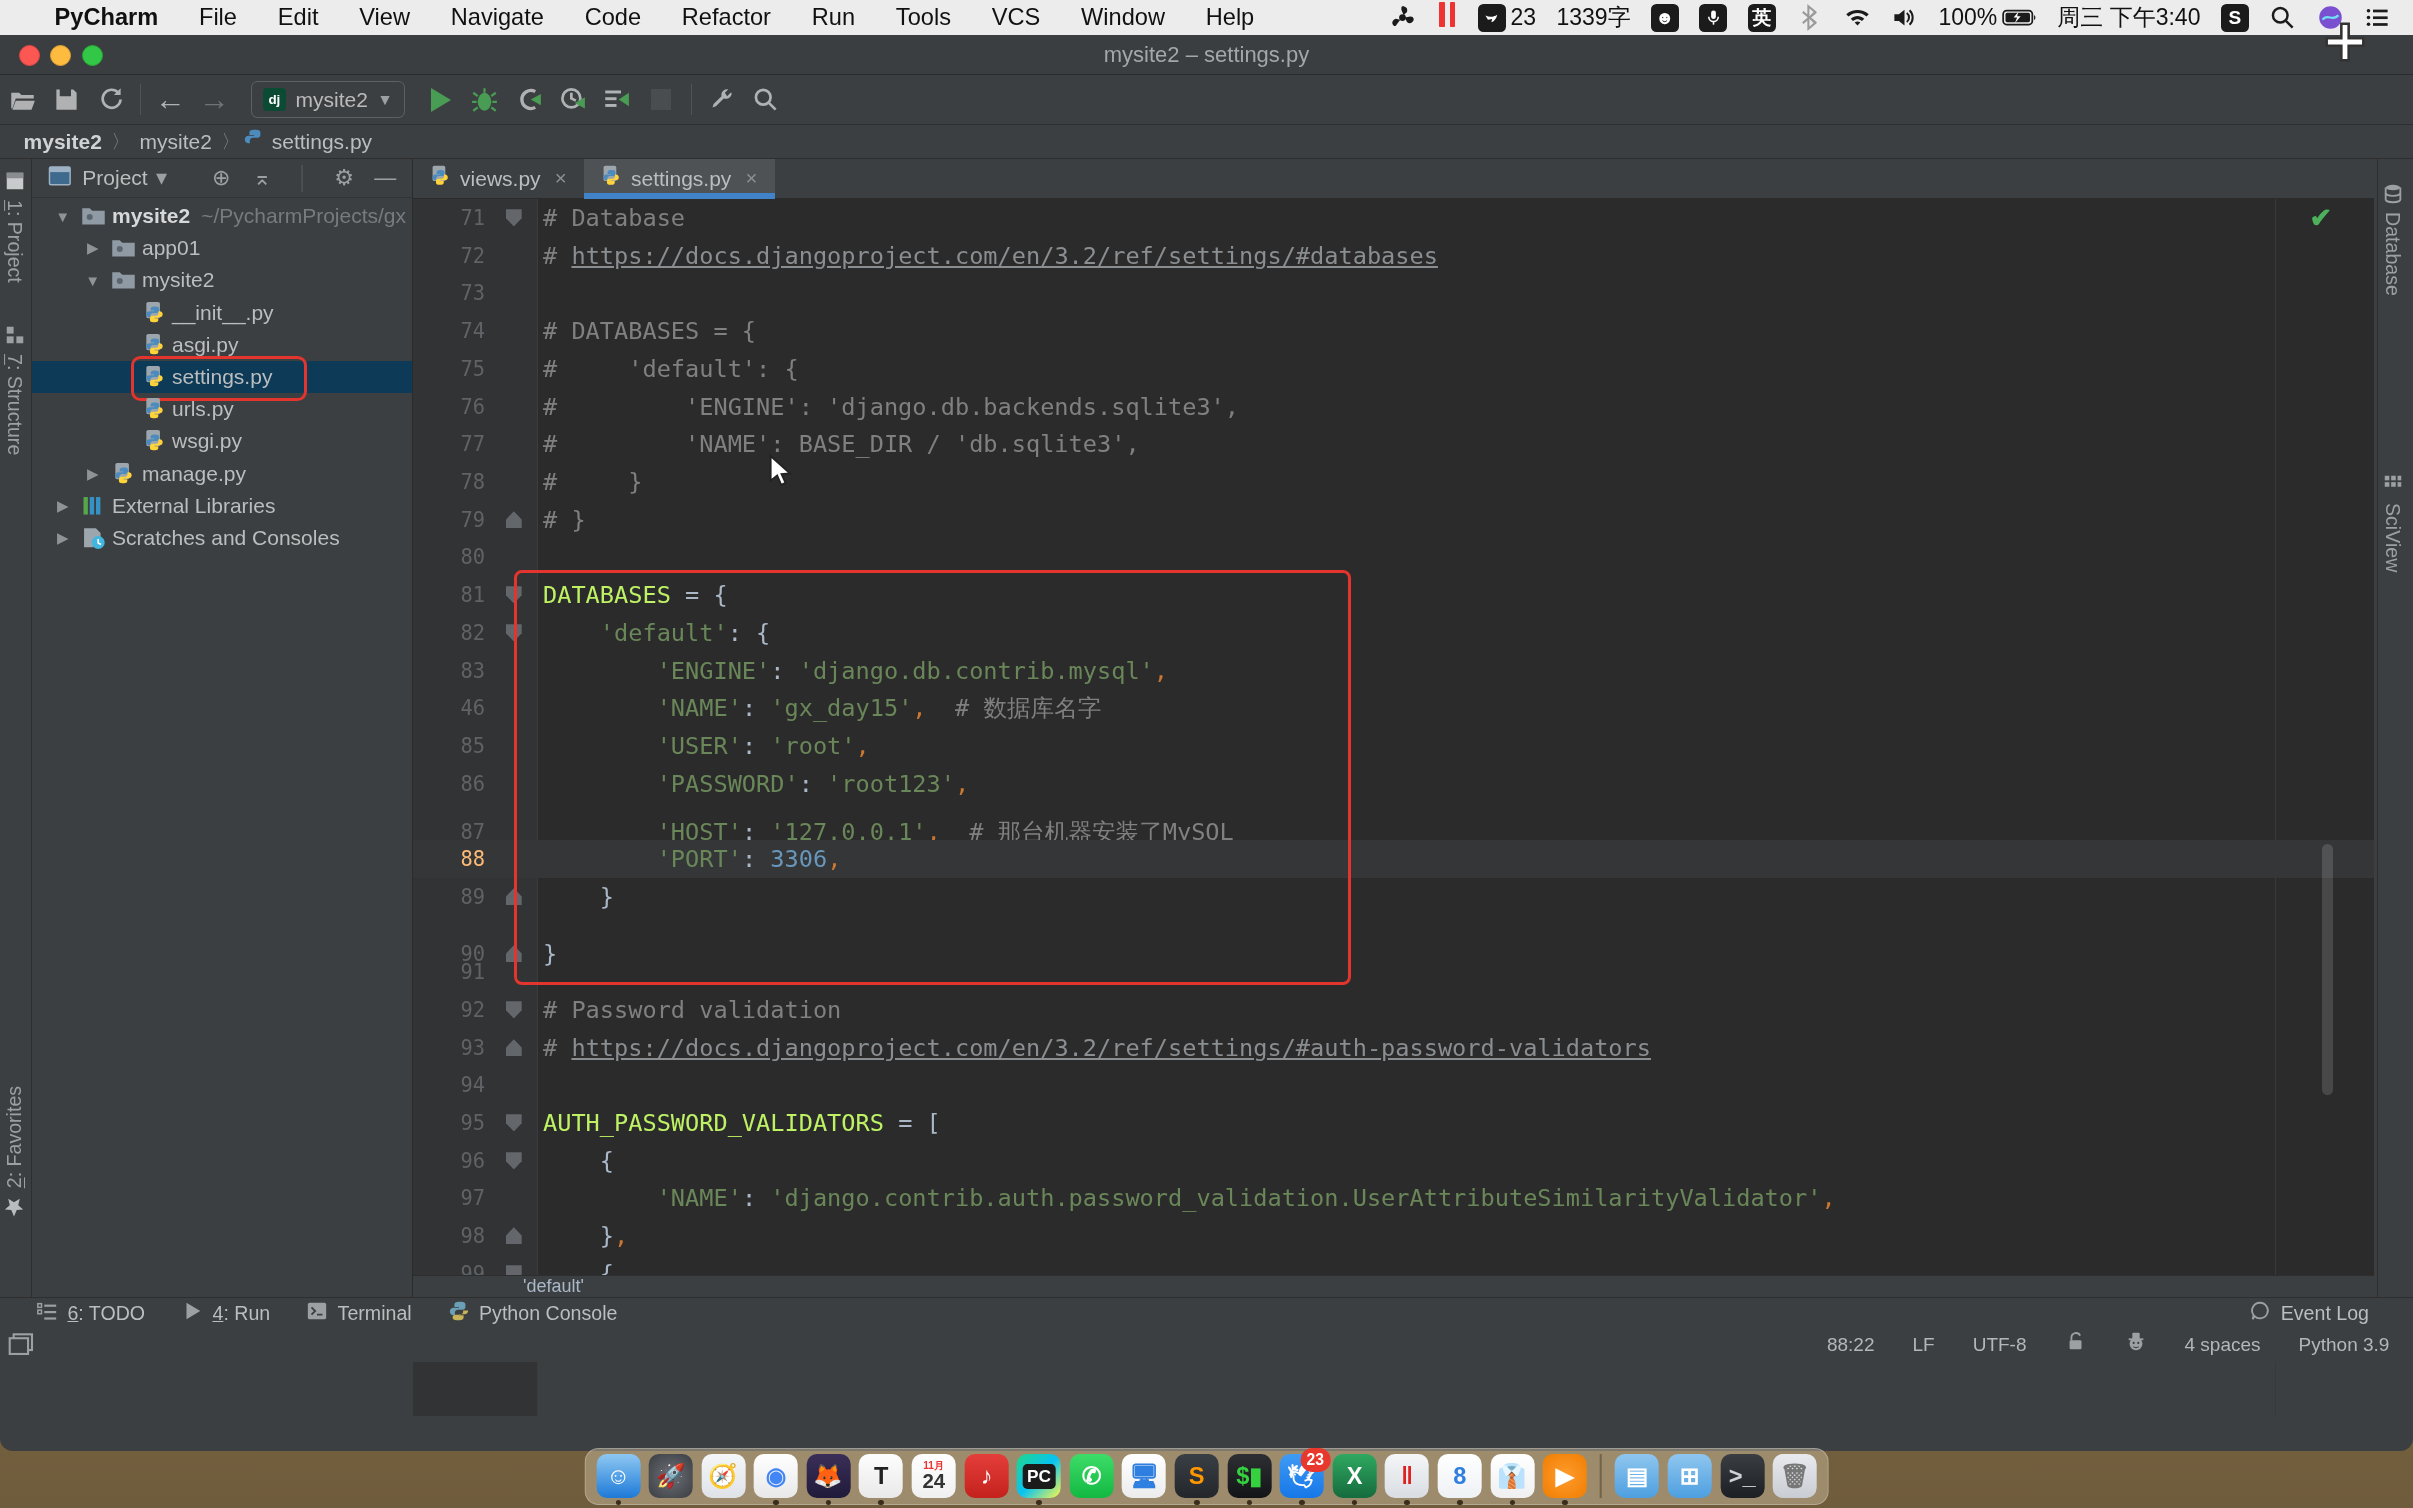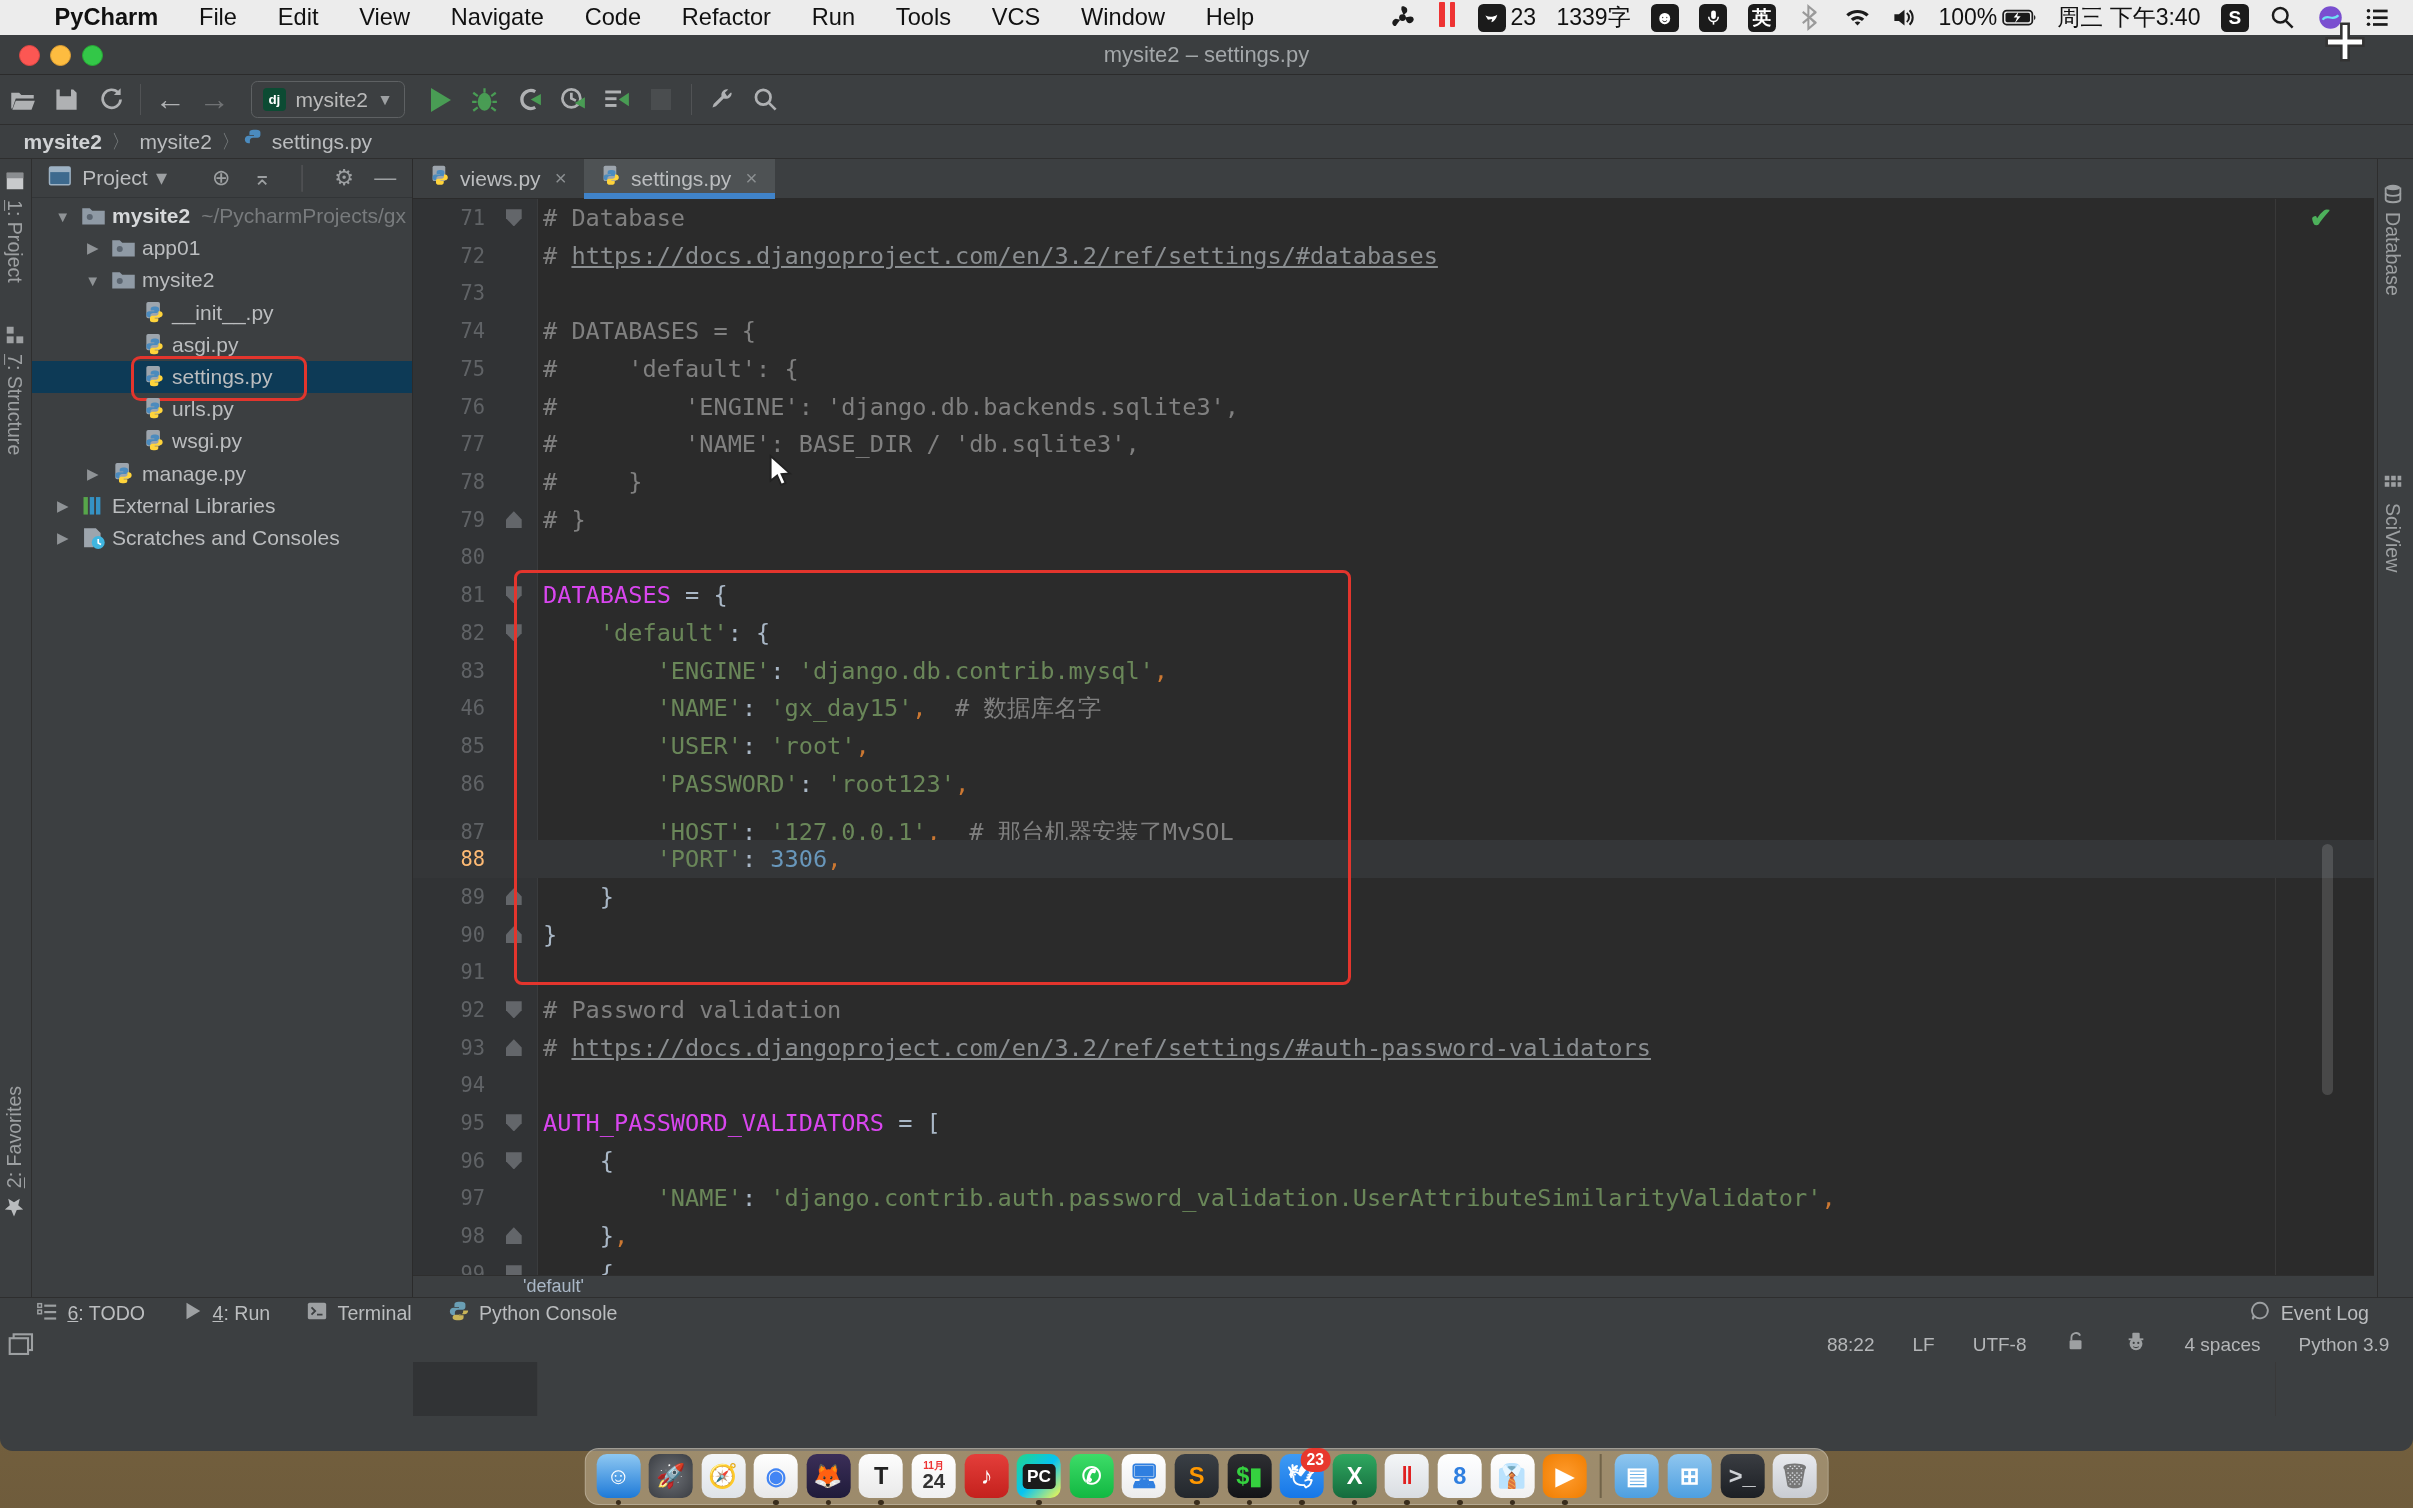--- a/index.html
+++ b/index.html
@@ -88,21 +88,21 @@
   .cline.hl{background:#343638;}
   .cline .ln{position:absolute;left:0;width:72px;text-align:right;color:#606366;
              font:20.4px/38px "DejaVu Sans Mono",monospace;}
   .cline.hl .ln{color:#fdba74;}
   .cline .fold{position:absolute;left:93px;top:10.2px;width:15.7px;height:17.3px;background:#63666a;}
   .fold.start{clip-path:polygon(0 0,100% 0,100% 52%,50% 100%,0 52%);}
   .fold.end{clip-path:polygon(50% 0,100% 48%,100% 100%,0 100%,0 48%);}
   .cline pre{position:absolute;left:130px;top:0;margin:0;font:23.6px/38px "DejaVu Sans Mono",monospace;white-space:pre;}
   .tk-com{color:#808080;} .tk-link{color:#8a8e91;text-decoration:underline;}
   .tk-str{color:#6a8759;} .tk-punc{color:#a9b7c6;} .tk-comma{color:#cc7832;}
-  .tk-num{color:#6897bb;} .tk-id{color:#d946ef;}
+  .tk-num{color:#6897bb;} .tk-id{color:#bef264;}
   #code-redbox{position:absolute;border:3.9px solid #e3352d;border-radius:7.9px;z-index:5;}
   #ed-breadcrumb{position:absolute;left:0;bottom:0;width:100%;height:21px;background:#3c3f41;border-top:0.8px solid #2e2e2e;
                  color:#a9b7c6;font-size:18px;line-height:21px;}
   #ed-breadcrumb span{margin-left:110px;}
   #green-check{position:absolute;right:42px;top:43px;color:#4db05b;font-size:27px;font-weight:bold;z-index:6;}
   #scroll-thumb{position:absolute;right:41px;top:685px;width:11px;height:251px;background:rgba(255,255,255,.14);border-radius:5.5px;z-index:6;}
 
   
   #toolwin-bar{position:absolute;left:0;top:1262px;width:100%;height:30px;background:#3c3f41;border-top:0.8px solid #2e2e2e;
                display:flex;align-items:center;color:#bbbdbf;font-size:19.6px;}
@@ -579,21 +579,21 @@
             </div>
             <div class="cline hl" style="top: 641px;">
               <span class="ln">88</span>
               <pre><span class="tk-punc">        </span><span class="tk-str">'PORT'</span><span class="tk-punc">: </span><span class="tk-num">3306</span><span class="tk-comma">,</span></pre>
             </div>
             <div class="cline" style="top: 679px;">
               <span class="ln">89</span>
               <span class="fold end"></span>
               <pre><span class="tk-punc">    }</span></pre>
             </div>
-            <div class="cline" style="top: 717px;">
+            <div class="cline" style="top: 736px;">
               <span class="ln">90</span>
               <span class="fold end"></span>
               <pre><span class="tk-punc">}</span></pre>
             </div>
             <div class="cline" style="top: 754px;">
               <span class="ln">91</span>
               <pre></pre>
             </div>
             <div class="cline" style="top: 792px;">
               <span class="ln">92</span>

